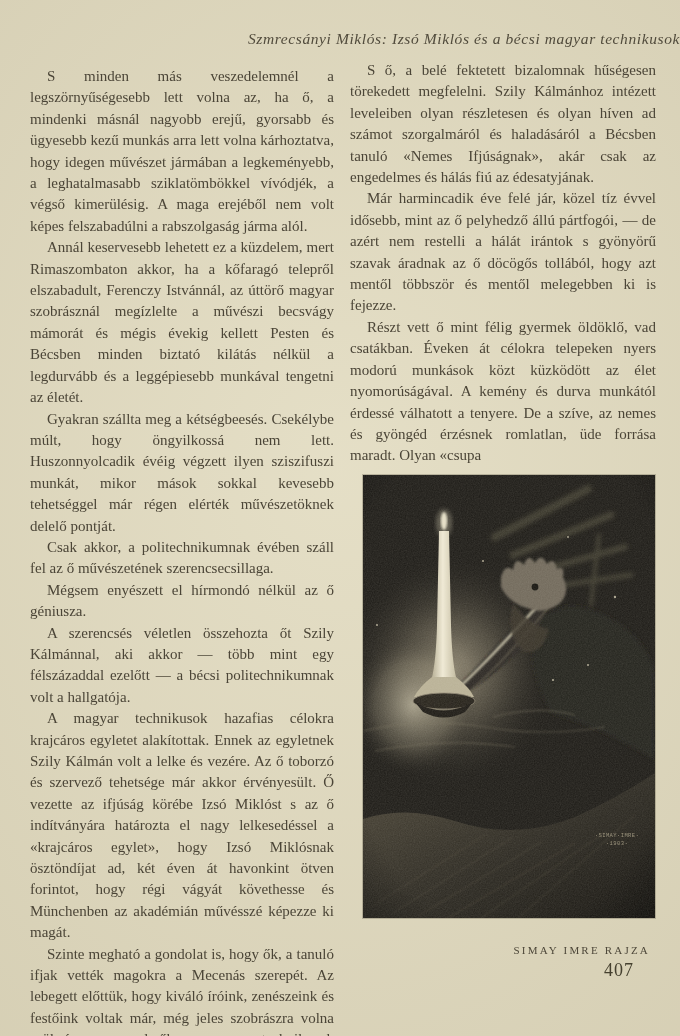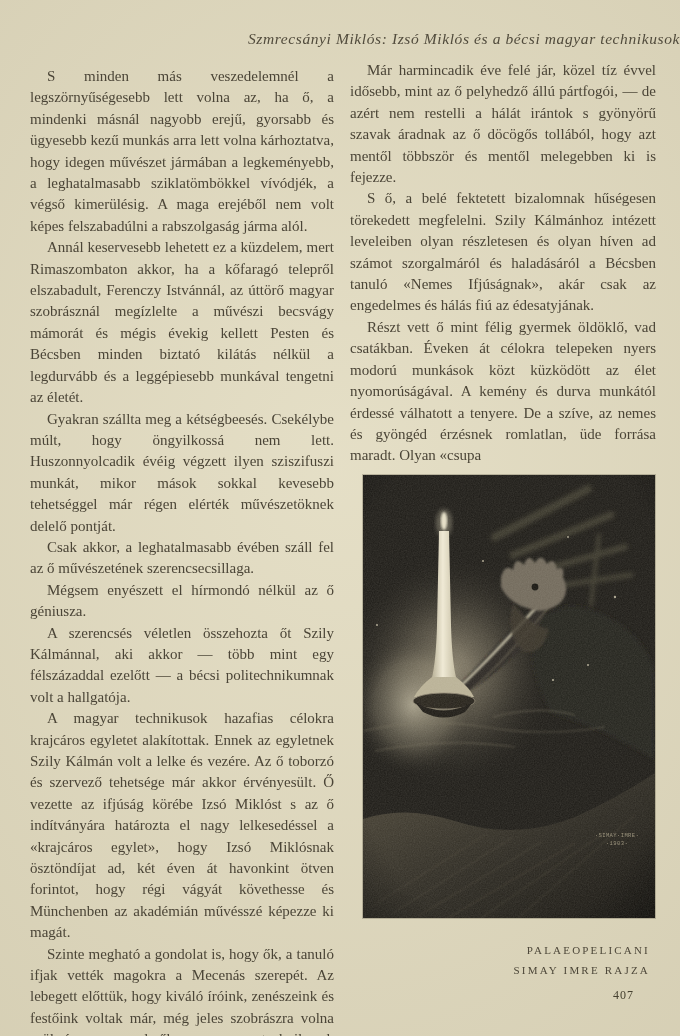--- a/index.html
+++ b/index.html
@@ -28,43 +28,43 @@
     margin:8px 0 0 13px; width:292px; height:443px;
     box-shadow:0 0 0 1px rgba(60,54,38,.25);
   }
   .figure-wrap svg{ display:block; }
   .fig-caption{
     margin-top:22px; padding-right:6px; text-align:right;
     font-size:11px; letter-spacing:2.2px; line-height:20px;
     color:#4e483a; white-space:nowrap;
   }
   .pagenum{
-    margin-top:5px; padding-right:22px; text-align:right;
-    font-size:12px; letter-spacing:1px; color:#45402f;
+    padding-right:22px; text-align:right;
+    font-size:18px; letter-spacing:1px; color:#45402f;
   }
 </style>
 </head>
 <body>
 
 <div class="page-header">Szmrecsányi Miklós: Izsó Miklós és a bécsi magyar technikusok</div>
 
 <div class="col col-left">
   <p>S minden más veszedelemnél a legszörnyűségesebb lett volna az, ha ő, a mindenki másnál nagyobb erejű, gyorsabb és ügyesebb kezű munkás arra lett volna kárhoztatva, hogy idegen művészet jármában a legkeményebb, a leghatalmasabb sziklatömbökkel vívódjék, a végső kimerülésig. A maga erejéből nem volt képes felszabadúlni a rabszolgaság járma alól.</p>
   <p>Annál keservesebb lehetett ez a küzdelem, mert Rimaszombaton akkor, ha a kőfaragó telepről elszabadult, Ferenczy Istvánnál, az úttörő magyar szobrásznál megízlelte a művészi becsvágy mámorát és mégis évekig kellett Pesten és Bécsben minden biztató kilátás nélkül a legdurvább és a leggépiesebb munkával tengetni az életét.</p>
   <p>Gyakran szállta meg a kétségbeesés. Csekélybe múlt, hogy öngyilkossá nem lett. Huszonnyolcadik évéig végzett ilyen sziszifuszi munkát, mikor mások sokkal kevesebb tehetséggel már régen elérték művészetöknek delelő pontját.</p>
-  <p>Csak akkor, a leghatalmasabb évében száll fel az ő művészetének szerencsecsillaga.</p>
+  <p>Csak akkor, a politechnikumnak évében száll fel az ő művészetének szerencsecsillaga.</p>
   <p>Mégsem enyészett el hírmondó nélkül az ő géniusza.</p>
   <p>A szerencsés véletlen összehozta őt Szily Kálmánnal, aki akkor — több mint egy félszázaddal ezelőtt — a bécsi politechnikumnak volt a hallgatója.</p>
   <p>A magyar technikusok hazafias célokra krajcáros egyletet alakítottak. Ennek az egyletnek Szily Kálmán volt a lelke és vezére. Az ő toborzó és szervező tehetsége már akkor érvényesült. Ő vezette az ifjúság körébe Izsó Miklóst s az ő indítványára határozta el nagy lelkesedéssel a «krajcáros egylet», hogy Izsó Miklósnak ösztöndíjat ad, két éven át havonkint ötven forintot, hogy régi vágyát követhesse és Münchenben az akadémián művésszé képezze ki magát.</p>
   <p>Szinte megható a gondolat is, hogy ők, a tanuló ifjak vették magokra a Mecenás szerepét. Az lebegett előttük, hogy kiváló íróink, zenészeink és festőink voltak már, még jeles szobrászra volna szükség, — azzal ők, a magyar technikusok fogják megajándékozni az édes hazát.</p>
 </div>
 
 <div class="col col-right">
+  <p>S ő, a belé fektetett bizalomnak hűségesen törekedett megfelelni. Szily Kálmánhoz intézett leveleiben olyan részletesen és olyan híven ad számot szorgalmáról és haladásáról a Bécsben tanuló «Nemes Ifjúságnak», akár csak az engedelmes és hálás fiú az édesatyjának.</p>
   <p>Már harmincadik éve felé jár, közel tíz évvel idősebb, mint az ő pelyhedző állú pártfogói, — de azért nem restelli a hálát irántok s gyönyörű szavak áradnak az ő döcögős tollából, hogy azt mentől többször és mentől melegebben ki is fejezze.</p>
-  <p>S ő, a belé fektetett bizalomnak hűségesen törekedett megfelelni. Szily Kálmánhoz intézett leveleiben olyan részletesen és olyan híven ad számot szorgalmáról és haladásáról a Bécsben tanuló «Nemes Ifjúságnak», akár csak az engedelmes és hálás fiú az édesatyjának.</p>
   <p>Részt vett ő mint félig gyermek öldöklő, vad csatákban. Éveken át célokra telepeken nyers modorú munkások közt küzködött az élet nyomorúságával. A kemény és durva munkától érdessé válhatott a tenyere. De a szíve, az nemes és gyöngéd érzésnek romlatlan, üde forrása maradt. Olyan «csupa</p>
 
   <div class="figure-wrap">
     <svg width="292" height="443" viewBox="0 0 292 443" xmlns="http://www.w3.org/2000/svg">
       <defs>
         <radialGradient id="glow1" cx="50%" cy="50%" r="50%">
           <stop offset="0%" stop-color="#9b927c" stop-opacity="0.95"></stop>
           <stop offset="45%" stop-color="#6e6756" stop-opacity="0.55"></stop>
           <stop offset="100%" stop-color="#1c1a16" stop-opacity="0"></stop>
         </radialGradient>
@@ -159,18 +159,17 @@
         <text x="254" y="362" font-size="5.5" letter-spacing="0.4">·SIMAY·IMRE·</text>
         <text x="254" y="370" font-size="5.5" letter-spacing="0.4">·1903·</text>
       </g>
 
       <rect width="292" height="443" fill="url(#vig)"></rect>
       <rect width="292" height="443" filter="url(#grain)"></rect>
     </svg>
   </div>
 
   <div class="fig-caption">
-    <div>PALAEOPELICANI</div>
     <div>SIMAY IMRE RAJZA</div>
   </div>
 
   <div class="pagenum">407</div>
 </div>
 
 </body></html>

